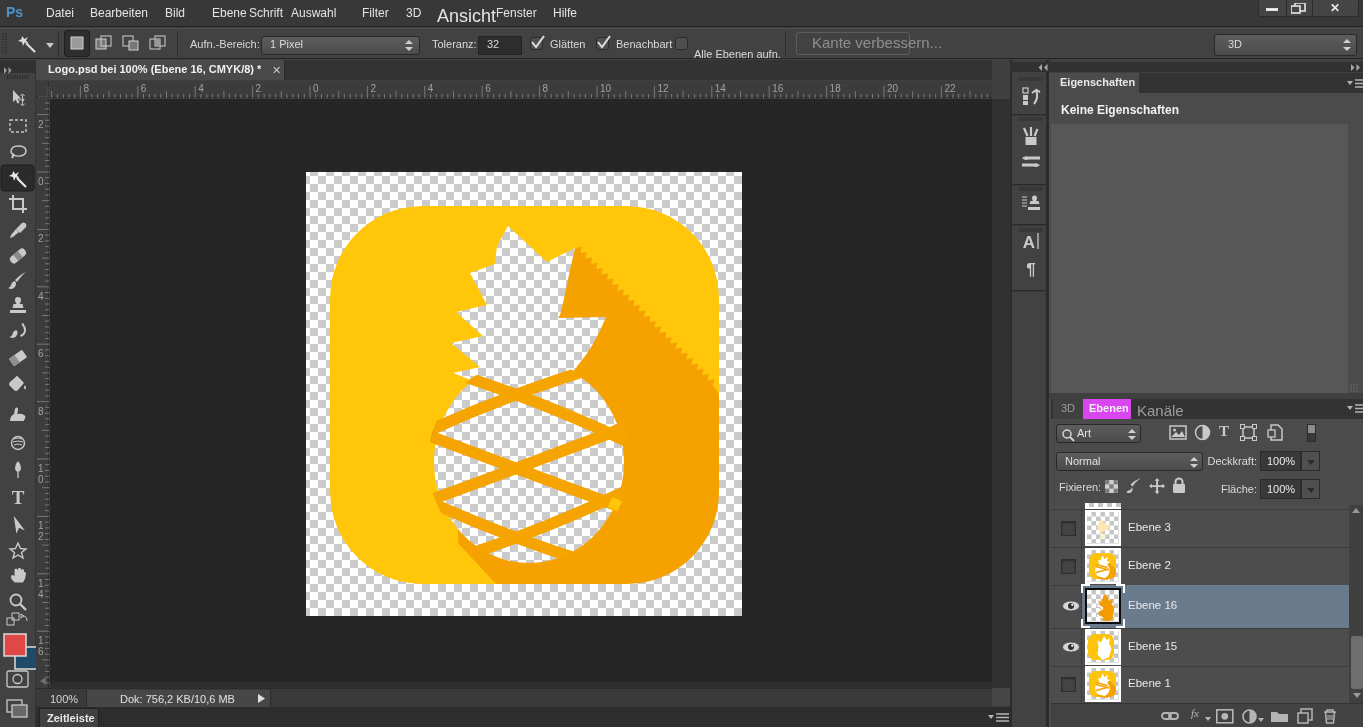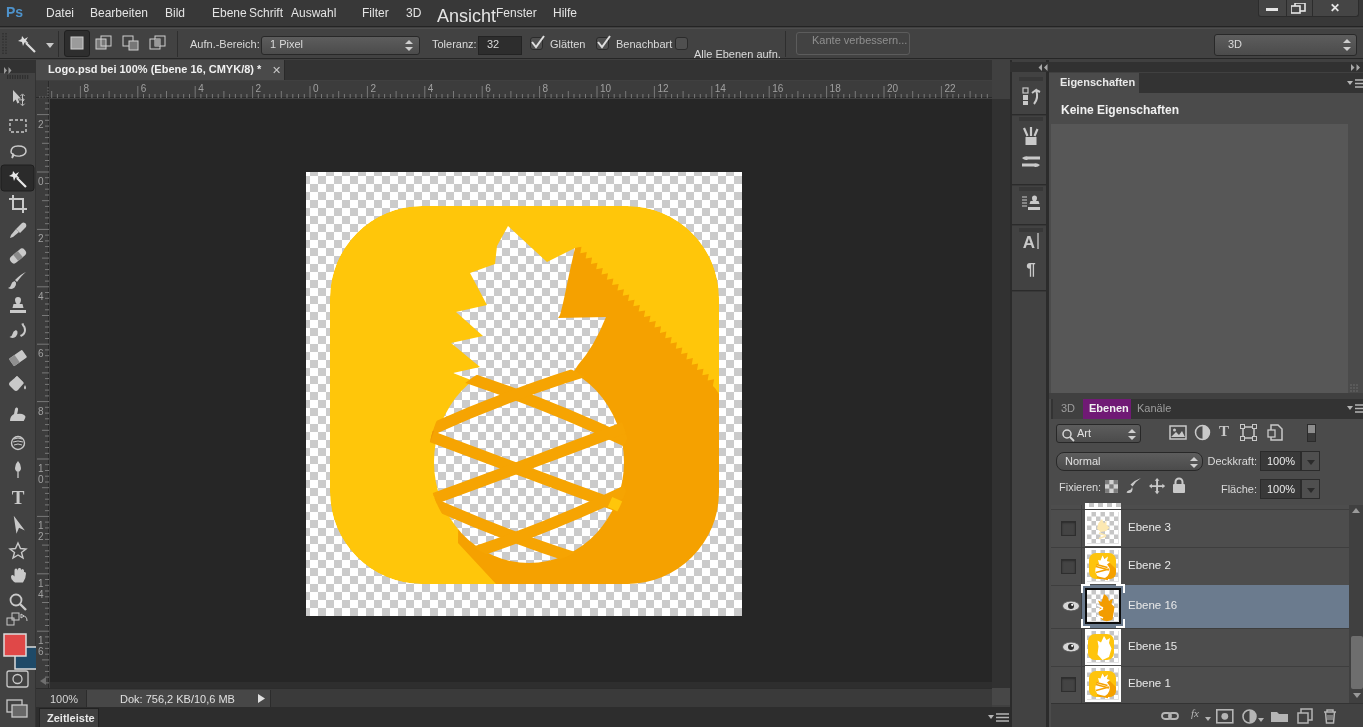--- a/index.html
+++ b/index.html
@@ -75,21 +75,21 @@
     <span class="abs txt" style="left:550px;top:9px;">Glätten</span>
     <div class="abs" style="left:596px;top:8px;width:13px;height:13px;background:#4f4f4f;border:1px solid #2b2b2b;border-radius:3px;"></div>
     <svg class="abs" style="left:596px;top:5px;" width="18" height="18">
       <path d="M2,8 L6,13 L14,2" stroke="#dedede" stroke-width="2" fill="none"></path>
     </svg>
     <span class="abs txt" style="left:616px;top:9px;">Benachbart</span>
     <div class="abs" style="left:675px;top:8px;width:13px;height:13px;background:#4f4f4f;border:1px solid #2b2b2b;border-radius:3px;"></div>
     <span class="abs txt" style="left:694px;top:19px;">Alle Ebenen aufn.</span>
     <div class="abs" style="left:785px;top:2px;width:1px;height:26px;background:#2e2e2e;"></div>
     <div class="abs" style="left:796px;top:3px;width:114px;height:23px;border:1px solid #5c5c5c;border-radius:3px;"></div>
-    <span class="abs" style="left:812px;top:5px;font-size:11px;color:#8f8f8f;">Kante verbessern...</span>
+    <span class="abs" style="left:812px;top:5px;font-size:15px;color:#8f8f8f;">Kante verbessern...</span>
     <div class="abs" style="left:1214px;top:5px;width:143px;height:22px;border:1px solid #282828;border-radius:3px;background:linear-gradient(#5d5d5d,#4b4b4b);"></div>
     <span class="abs txt" style="left:1228px;top:9px;">3D</span>
     <svg class="abs" style="left:1342px;top:10px;" width="10" height="13">
       <path d="M1,4 L5,0 L9,4 Z M1,8 L5,12 L9,8 Z" fill="#cfcfcf"></path>
     </svg>
   </div>
 <div class="abs" style="left:0;top:60px;width:36px;height:667px;background:#424242;border-right:1px solid #333;">
     <div class="abs" style="left:0;top:0;width:36px;height:13px;background:#323232;"><svg width="14" height="7" style="margin:3px 0 0 3px;">
         <path d="M1,0 L4,3.5 L1,7 Z M5.5,0 L8.5,3.5 L5.5,7 Z" fill="#9a9a9a"></path>
       </svg></div>
@@ -378,24 +378,24 @@
       <circle cx="2" cy="8" r="0.8" fill="#6e6e6e"></circle>
       <circle cx="5" cy="8" r="0.8" fill="#6e6e6e"></circle>
       <circle cx="8" cy="8" r="0.8" fill="#6e6e6e"></circle>
     </svg>
   </div>
 <div class="abs" style="left:1051px;top:399px;width:312px;height:328px;background:#4b4b4b;">
     <div class="abs" style="left:0;top:0;width:312px;height:20px;background:#333333;"></div>
     <div class="abs" style="left:2px;top:0;width:30px;height:20px;background:#404040;">
       <span class="abs" style="left:8px;top:3px;font-size:11px;color:#9d9d9d;">3D</span>
     </div>
-    <div class="abs" style="left:32px;top:0;width:48px;height:20px;background:#701a75;">
+    <div class="abs" style="left:32px;top:0;width:48px;height:20px;background:#d946ef;">
       <span class="abs" style="left:6px;top:3px;font-size:11px;font-weight:bold;color:#f0f0f0;">Ebenen</span>
     </div>
-    <span class="abs" style="left:86px;top:3px;font-size:11px;color:#9d9d9d;">Kanäle</span>
+    <span class="abs" style="left:86px;top:3px;font-size:15px;color:#9d9d9d;">Kanäle</span>
     <svg class="abs" style="left:296px;top:5px;" width="22" height="10">
       <path d="M0,2 l6,0 -3,4 z" fill="#b5b5b5"></path>
       <path d="M8,1 h13 M8,4.5 h13 M8,8 h13" stroke="#b5b5b5" stroke-width="1.5"></path>
     </svg>
     <div class="abs" style="left:5px;top:25px;width:85px;height:19px;border:1px solid #282828;border-radius:3px;background:linear-gradient(#5d5d5d,#4b4b4b);">
       <svg class="abs" style="left:4px;top:3px;" width="14" height="14">
         <circle cx="6" cy="6" r="4" fill="none" stroke="#d5d5d5" stroke-width="1.5"></circle>
         <path d="M9,9 L13,13" stroke="#d5d5d5" stroke-width="1.8"></path>
       </svg>
       <span class="abs" style="left:20px;top:2px;font-size:11px;color:#e0e0e0;">Art</span>
@@ -420,21 +420,21 @@
       <rect x="0.5" y="12.5" width="4" height="4" fill="#4b4b4b" stroke="#c9c9c9"></rect>
       <rect x="12.5" y="12.5" width="4" height="4" fill="#4b4b4b" stroke="#c9c9c9"></rect>
     </svg>
     <svg class="abs" style="left:216px;top:25px;" width="17" height="17">
       <path d="M4,1 h7 l4,4 v11 h-11 z" fill="none" stroke="#c9c9c9" stroke-width="1.5"></path>
       <rect x="1" y="6" width="7" height="7" fill="#4b4b4b" stroke="#c9c9c9" stroke-width="1.3"></rect>
     </svg>
     <div class="abs" style="left:256px;top:25px;width:9px;height:18px;background:#3a3a3a;border:1px solid #2b2b2b;">
       <div style="width:7px;height:8px;background:#8d8d8d;"></div>
     </div>
-    <div class="abs" style="left:5px;top:53px;width:147px;height:19px;border:1px solid #282828;border-radius:8px;background:linear-gradient(#5d5d5d,#4b4b4b);">
+    <div class="abs" style="left:5px;top:53px;width:147px;height:19px;border:1px solid #282828;border-radius:3px;background:linear-gradient(#5d5d5d,#4b4b4b);">
       <span class="abs" style="left:8px;top:2px;font-size:11px;color:#e0e0e0;">Normal</span>
       <svg class="abs" style="left:132px;top:4px;" width="10" height="12">
         <path d="M1,4 L5,0 L9,4 Z M1,7 L5,11 L9,7 Z" fill="#cfcfcf"></path>
       </svg>
     </div>
     <span class="abs" style="left:126px;top:56px;width:80px;text-align:right;font-size:11px;color:#dadada;">Deckkraft:</span>
     <div class="abs" style="left:209px;top:52px;width:41px;height:20px;background:#393939;border:1px solid #2b2b2b;">
       <span class="abs" style="left:6px;top:3px;font-size:11px;color:#ececec;">100%</span>
     </div>
     <div class="abs" style="left:250px;top:52px;width:19px;height:20px;background:#4f4f4f;border:1px solid #2b2b2b;">

